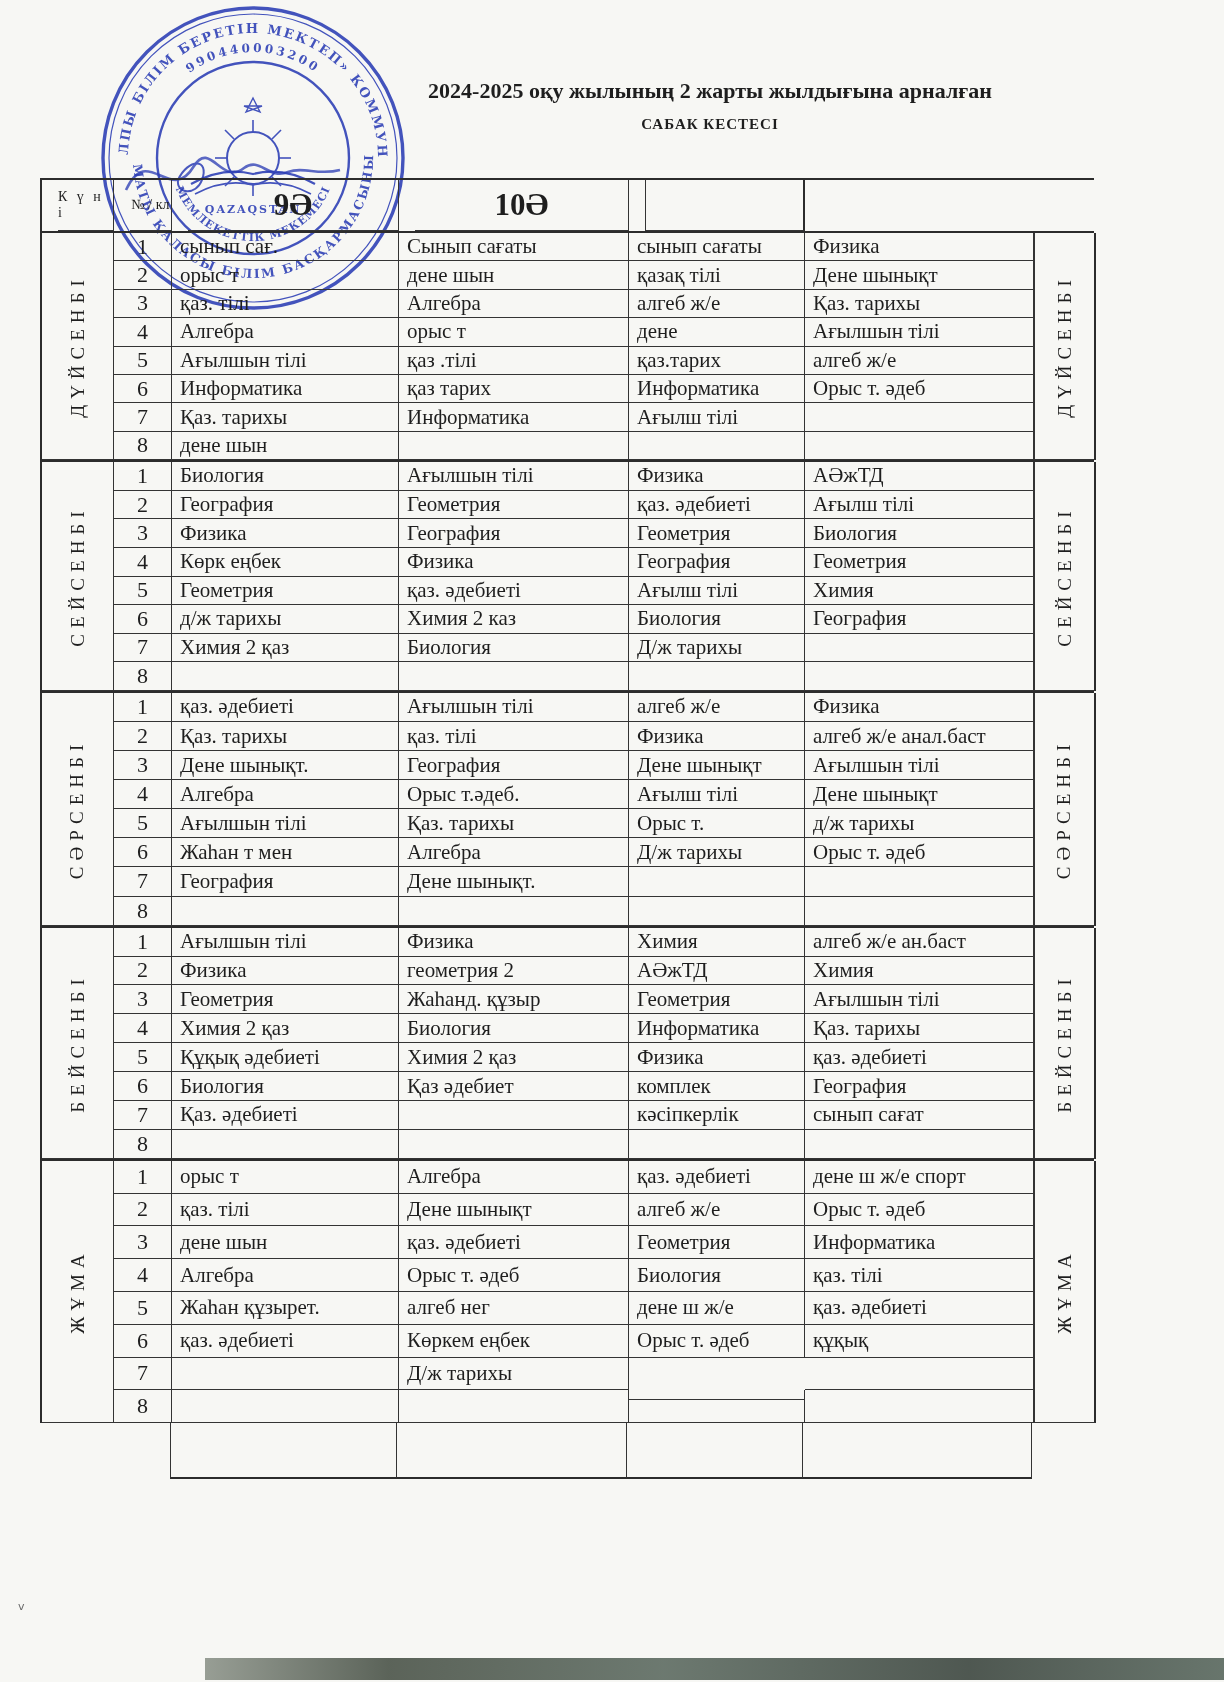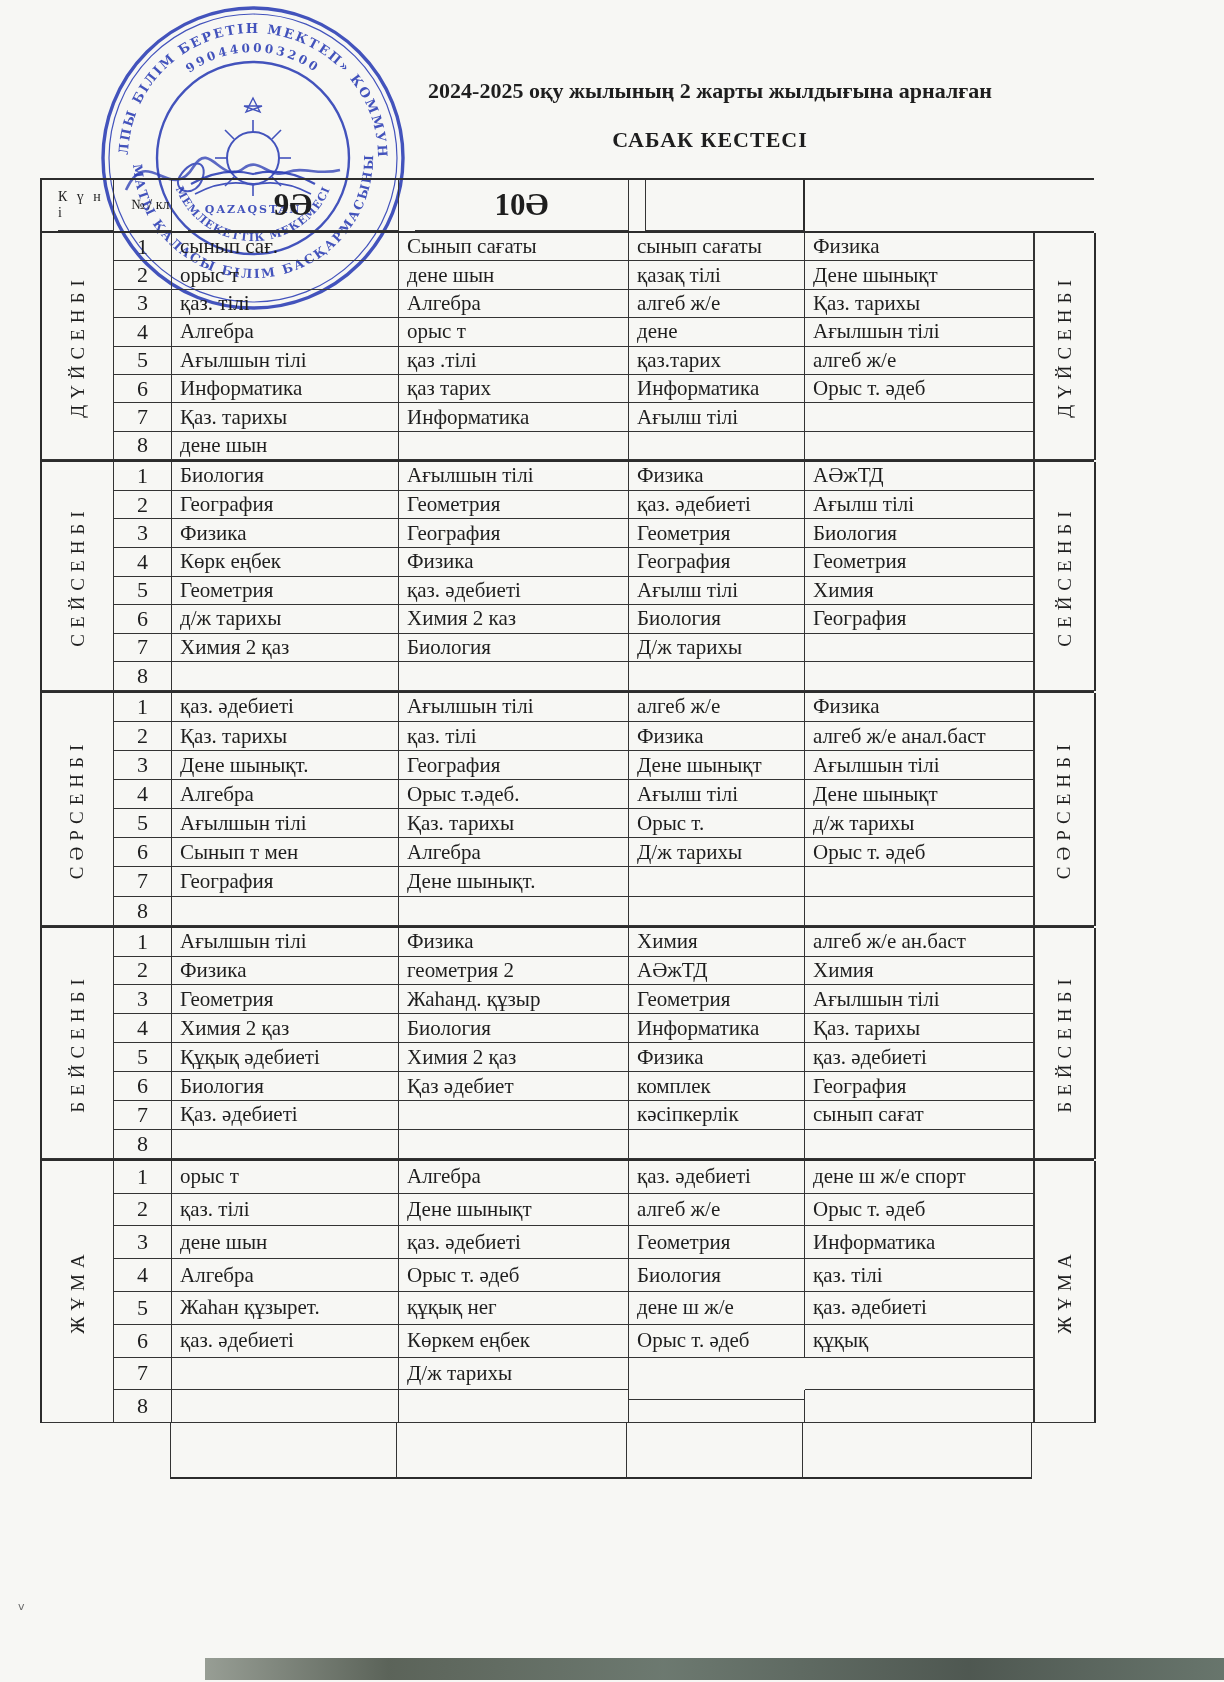--- a/index.html
+++ b/index.html
@@ -9,21 +9,21 @@
     font-family:"Liberation Serif","DejaVu Serif",serif;color:#1e1e1e;
   }
   
   .approval{position:absolute;left:148px;top:62px;width:330px;font-weight:bold;font-size:20px;line-height:1.1;}
   .approval div{margin-bottom:22px;white-space:nowrap;}
   .appr-2{text-decoration:underline;}
   .appr-3{margin-left:95px;}
   .appr-4{margin-left:120px;font-size:18px;}
   .title-wrap{position:absolute;left:420px;top:78px;width:580px;text-align:center;font-weight:bold;}
   .title-l1{font-size:22px;}
-  .title-l2{font-size:22px;margin-top:23px;letter-spacing:1px;}
+  .title-l2{font-size:15px;margin-top:12px;letter-spacing:1px;}
   
   .stamp{position:absolute;left:92px;top:0px;color:#2b3db5;opacity:.88;pointer-events:none;}
   .stamp text{fill:currentColor;font-family:"DejaVu Serif",serif;font-weight:bold;}
   .signature{position:absolute;left:118px;top:128px;color:#2b3db5;opacity:.85;pointer-events:none;}
   
   .tbl{position:absolute;left:40px;top:178px;width:1054px;}
   .grid{display:grid;grid-template-columns:72px 58px 227px 230px 176px 229px 62px;}
   .t-header{border-top:2.4px solid #2c2c2c;border-left:2.4px solid #2c2c2c;}
   .t-header .cell{height:50px;margin-left:16px;}
   .day-block{border-left:2.4px solid #2c2c2c;border-top:2.4px solid #2c2c2c;}
@@ -236,21 +236,21 @@
           <div class="cell subj-cell" style="grid-area: 4 / 3;">Алгебра</div>
           <div class="cell subj-cell" style="grid-area: 4 / 4;">Орыс т.әдеб.</div>
           <div class="cell subj-cell" style="grid-area: 4 / 5;">Ағылш тілі</div>
           <div class="cell subj-cell" style="grid-area: 4 / 6;">Дене шынықт</div>
           <div class="cell num-cell" style="grid-area: 5 / 2;">5</div>
           <div class="cell subj-cell" style="grid-area: 5 / 3;">Ағылшын тілі</div>
           <div class="cell subj-cell" style="grid-area: 5 / 4;">Қаз. тарихы</div>
           <div class="cell subj-cell" style="grid-area: 5 / 5;">Орыс т.</div>
           <div class="cell subj-cell" style="grid-area: 5 / 6;">д/ж тарихы</div>
           <div class="cell num-cell" style="grid-area: 6 / 2;">6</div>
-          <div class="cell subj-cell" style="grid-area: 6 / 3;">Сынып т мен</div>
+          <div class="cell subj-cell" style="grid-area: 6 / 3;">Жаһан т мен</div>
           <div class="cell subj-cell" style="grid-area: 6 / 4;">Алгебра</div>
           <div class="cell subj-cell" style="grid-area: 6 / 5;">Д/ж тарихы</div>
           <div class="cell subj-cell" style="grid-area: 6 / 6;">Орыс т. әдеб</div>
           <div class="cell num-cell" style="grid-area: 7 / 2;">7</div>
           <div class="cell subj-cell" style="grid-area: 7 / 3;">География</div>
           <div class="cell subj-cell" style="grid-area: 7 / 4;">Дене шынықт.</div>
           <div class="cell subj-cell" style="grid-area: 7 / 5;"></div>
           <div class="cell subj-cell" style="grid-area: 7 / 6;"></div>
           <div class="cell num-cell" style="grid-area: 8 / 2;">8</div>
           <div class="cell subj-cell" style="grid-area: 8 / 3;"></div>
@@ -328,21 +328,21 @@
           <div class="cell subj-cell" style="grid-area: 3 / 4;">қаз. әдебиеті</div>
           <div class="cell subj-cell" style="grid-area: 3 / 5;">Геометрия</div>
           <div class="cell subj-cell" style="grid-area: 3 / 6;">Информатика</div>
           <div class="cell num-cell" style="grid-area: 4 / 2;">4</div>
           <div class="cell subj-cell" style="grid-area: 4 / 3;">Алгебра</div>
           <div class="cell subj-cell" style="grid-area: 4 / 4;">Орыс т. әдеб</div>
           <div class="cell subj-cell" style="grid-area: 4 / 5;">Биология</div>
           <div class="cell subj-cell" style="grid-area: 4 / 6;">қаз. тілі</div>
           <div class="cell num-cell" style="grid-area: 5 / 2;">5</div>
           <div class="cell subj-cell" style="grid-area: 5 / 3;">Жаһан құзырет.</div>
-          <div class="cell subj-cell" style="grid-area: 5 / 4;">құқық нег</div>
+          <div class="cell subj-cell" style="grid-area: 5 / 4;">алгеб нег</div>
           <div class="cell subj-cell" style="grid-area: 5 / 5;">дене ш ж/е</div>
           <div class="cell subj-cell" style="grid-area: 5 / 6;">қаз. әдебиеті</div>
           <div class="cell num-cell" style="grid-area: 6 / 2;">6</div>
           <div class="cell subj-cell" style="grid-area: 6 / 3;">қаз. әдебиеті</div>
           <div class="cell subj-cell" style="grid-area: 6 / 4;">Көркем еңбек</div>
           <div class="cell subj-cell" style="grid-area: 6 / 5;">Орыс т. әдеб</div>
           <div class="cell subj-cell" style="grid-area: 6 / 6;">құқық</div>
           <div class="cell num-cell" style="grid-area: 7 / 2;">7</div>
           <div class="cell subj-cell" style="grid-area: 7 / 3;"></div>
           <div class="cell subj-cell" style="grid-area: 7 / 4;">Д/ж тарихы</div>

